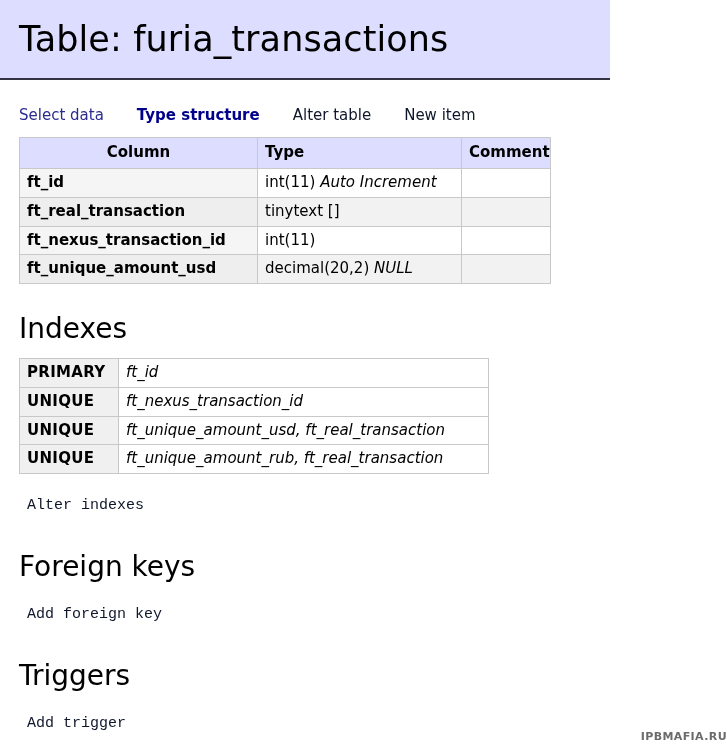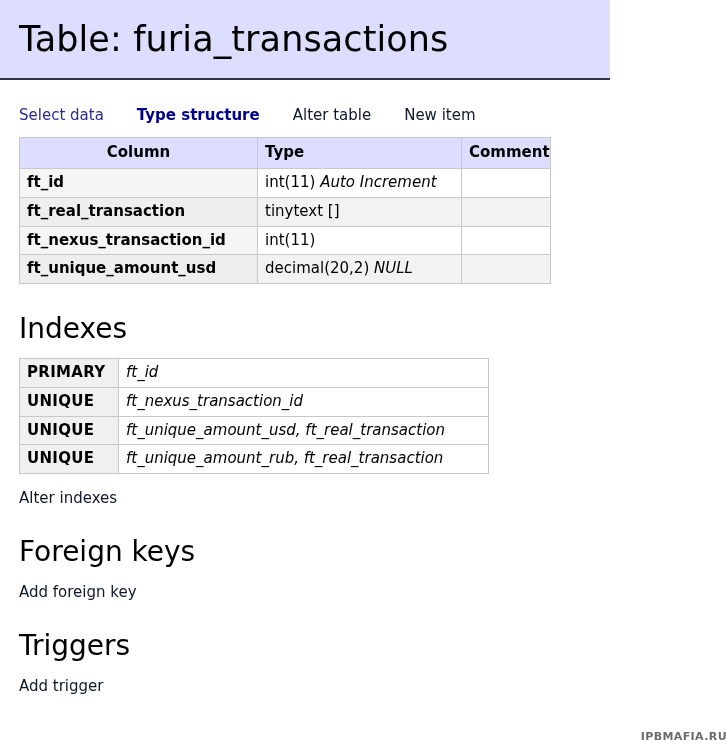--- a/index.html
+++ b/index.html
@@ -123,22 +123,23 @@
     letter-spacing: 0.3px;
   }
   #indexes-table td.idx-cols {
     font-style: italic;
     background: #ffffff;
     white-space: nowrap;
   }
 
   
   p.action-line {
-    margin: 0;
+    margin: 8px;
     padding: 15px 0 0 19px;
+    font-family: Liberation Mono, monospace;
   }
 
   
   #watermark {
     position: absolute;
     right: 0;
     bottom: 7px;
     font-family: "DejaVu Sans", "Liberation Sans", sans-serif;
     font-size: 11px;
     font-weight: bold;

